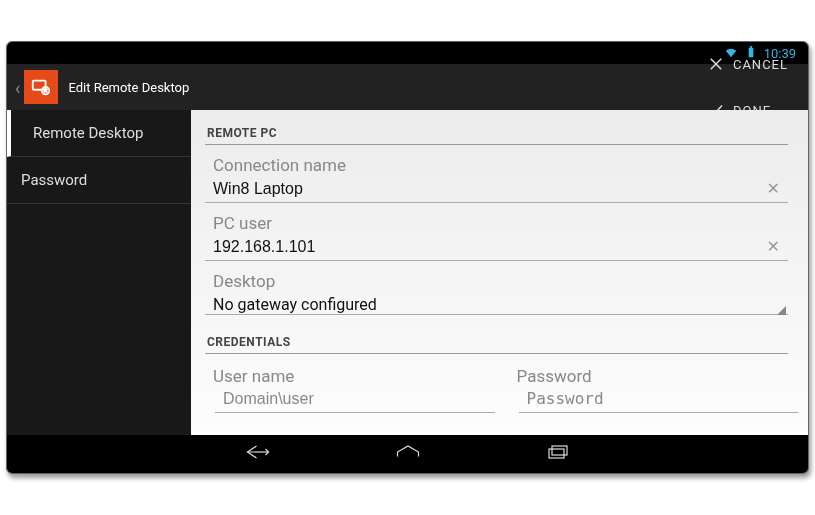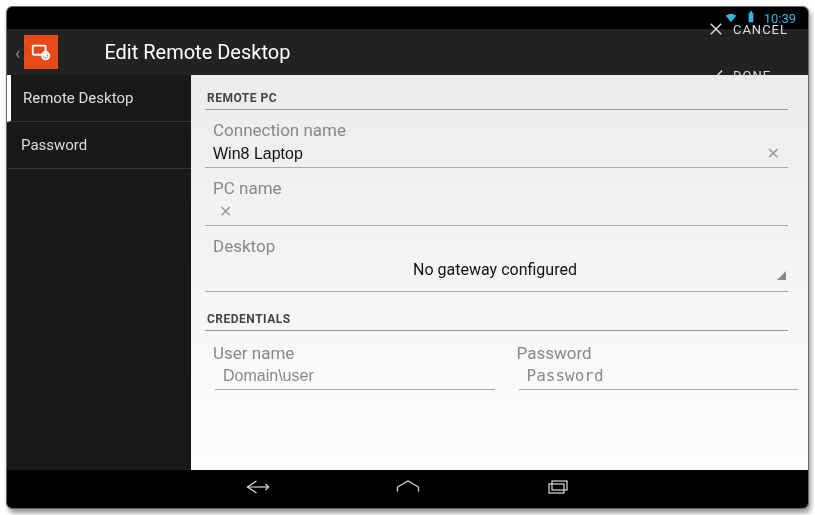--- a/index.html
+++ b/index.html
@@ -7,21 +7,21 @@
   font-family: Roboto, "Helvetica Neue", Arial, sans-serif;
   background: #fff;
   display: flex;
   align-items: center;
   justify-content: center;
   width: 815px;
   height: 515px;
 }
 .device {
   width: 803px;
-  height: 503px;
+  height: 433px;
   border: 1px solid #666;
   border-radius: 6px;
   box-shadow: 2px 4px 5px rgba(0,0,0,0.4);
   overflow: hidden;
   background: #5eead4;
   display: flex;
   flex-direction: column;
 }
 .statusbar {
   height: 22px;
@@ -45,21 +45,21 @@
   padding-left: 4px;
 }
 .back-chevron { color:#888; font-size:18px; padding:0 4px;}
 .app-icon {
   width: 34px; height: 34px;
   background: #e64a19;
   display:flex;align-items:center;justify-content:center;
   margin-right:10px;
 }
 .app-icon svg{width:22px;height:22px;fill:none;stroke:#fff;stroke-width:2;}
-.title { font-size:20px; color:#fff; flex:1;margin-left:36px; }
+.title { font-size:13px; color:#fff; flex:1; }
 .ab-actions { display:flex; gap:28px; padding-right:20px;flex-direction:column;}
 .ab-action { display:flex; align-items:center; gap:8px; color:#ddd; font-size:13px; letter-spacing:1px; cursor:pointer;}
 .ab-action svg{width:18px;height:18px;stroke:#ddd;stroke-width:2;fill:none;}
 .body {
   flex:1;
   display:flex;
   background:#181818;
 }
 .sidebar {
   width:184px;
@@ -67,21 +67,21 @@
   color:#ddd;
   font-size:15px;
 }
 .sidebar-item{
   padding:14px 14px;
   border-bottom:1px solid #333;
   cursor:pointer;
 }
 .sidebar-item.active{
   border-left:4px solid #fff;
-  padding-left:12px;
+  padding-left:22px;
   background:#181818;
 }
 .content{
   flex:1;
   background:linear-gradient(#ececec,#fdfdfd);
   padding:10px 20px 10px 14px;
   overflow:auto;
   color:#222;
 }
 .section-header{
@@ -117,23 +117,22 @@
 .clear-x{
   color:#999;
   font-size:16px;
   cursor:pointer;
   padding:0 6px;
 }
 .dropdown-row{
   display:flex;
   align-items:flex-end;
   border-bottom:1px solid #aaa;
-  padding:4px 2px 12px 8px;
+  padding:4px 2px 0 8px;
   cursor:pointer;
-  text-align:center;
 }
 .dropdown-row .triangle{
   width:0;height:0;
   border-left:9px solid transparent;
   border-bottom:9px solid #888;
   margin-bottom:-1px;
 }
 .two-col{display:flex; gap:24px;}
 .two-col > div{flex:1;}
 .cred-input{
@@ -219,22 +218,23 @@
     <div class="content">
 
       <div class="section-header">REMOTE PC</div>
 
       <div class="field-label">Connection name</div>
       <div class="field-row">
         <input class="field-value" value="Win8 Laptop" style="">
         <span class="clear-x">✕</span>
       </div>
 
-      <div class="field-label">PC name</div>
+      <div class="field-label">PC user</div>
       <div class="field-row">
+        <input class="field-value" value="192.168.1.101" style="">
         <span class="clear-x">✕</span>
       </div>
 
       <div class="field-label">Desktop</div>
       <div class="dropdown-row">
         <span class="field-value">No gateway configured</span>
         <span class="triangle"></span>
       </div>
 
       <div style="height:14px"></div>

